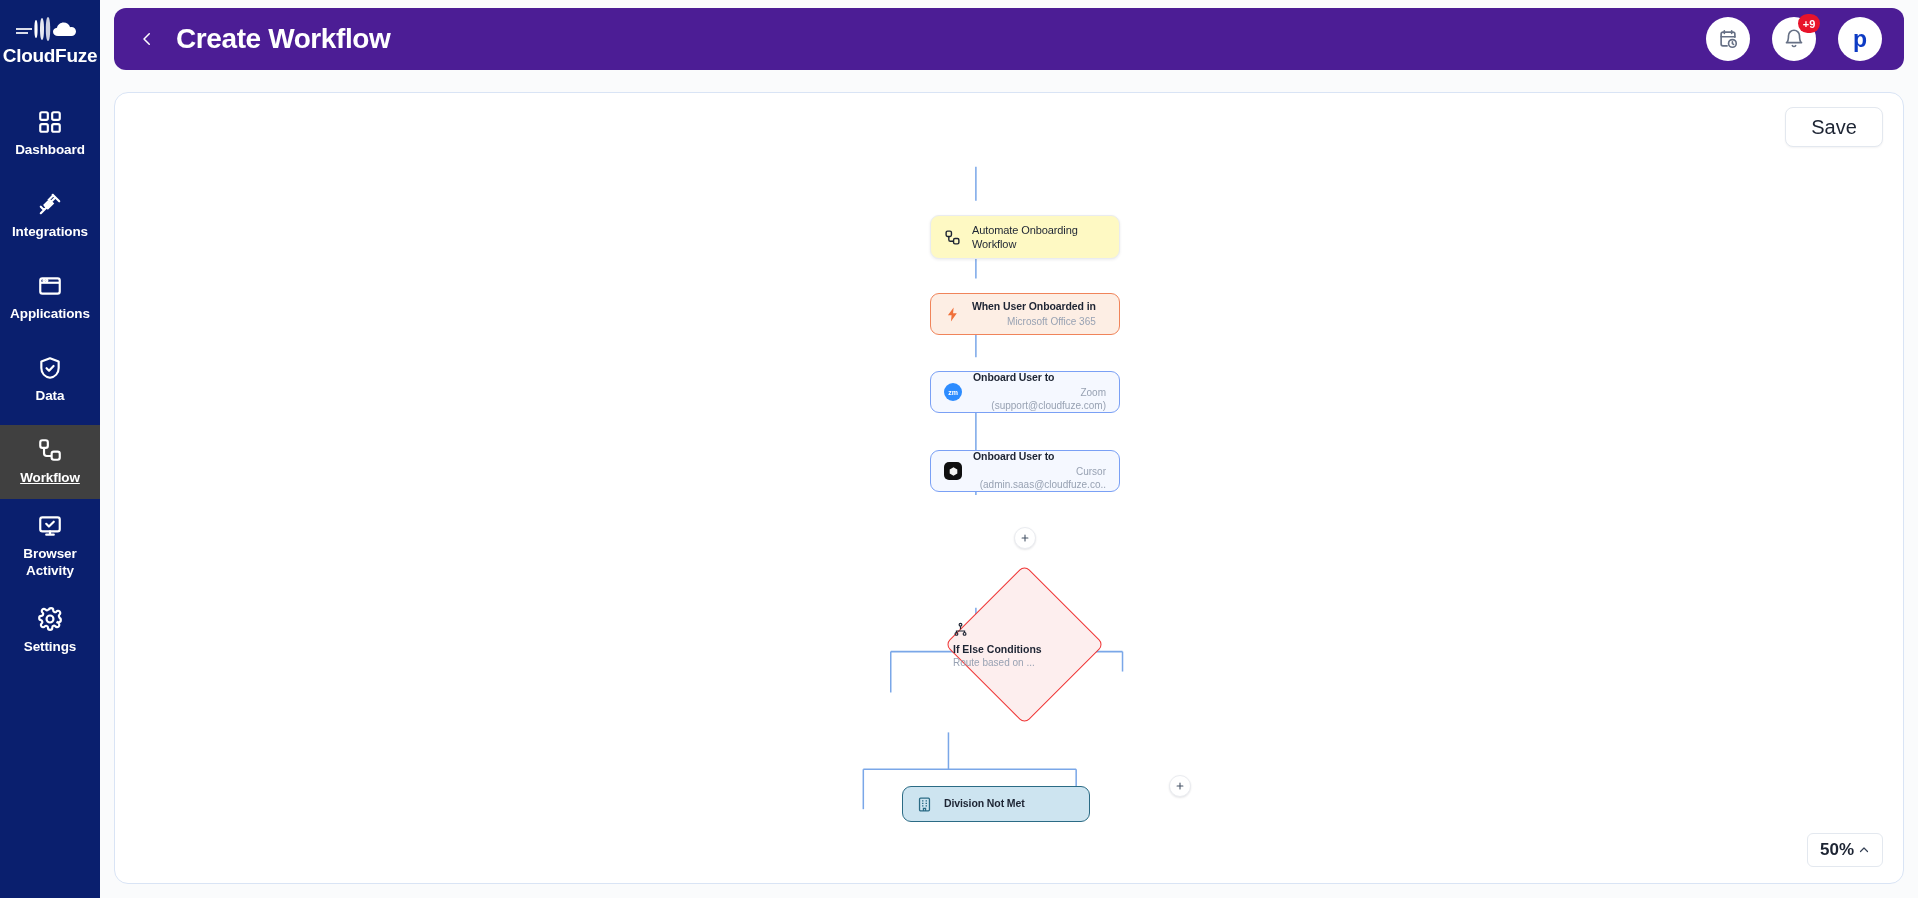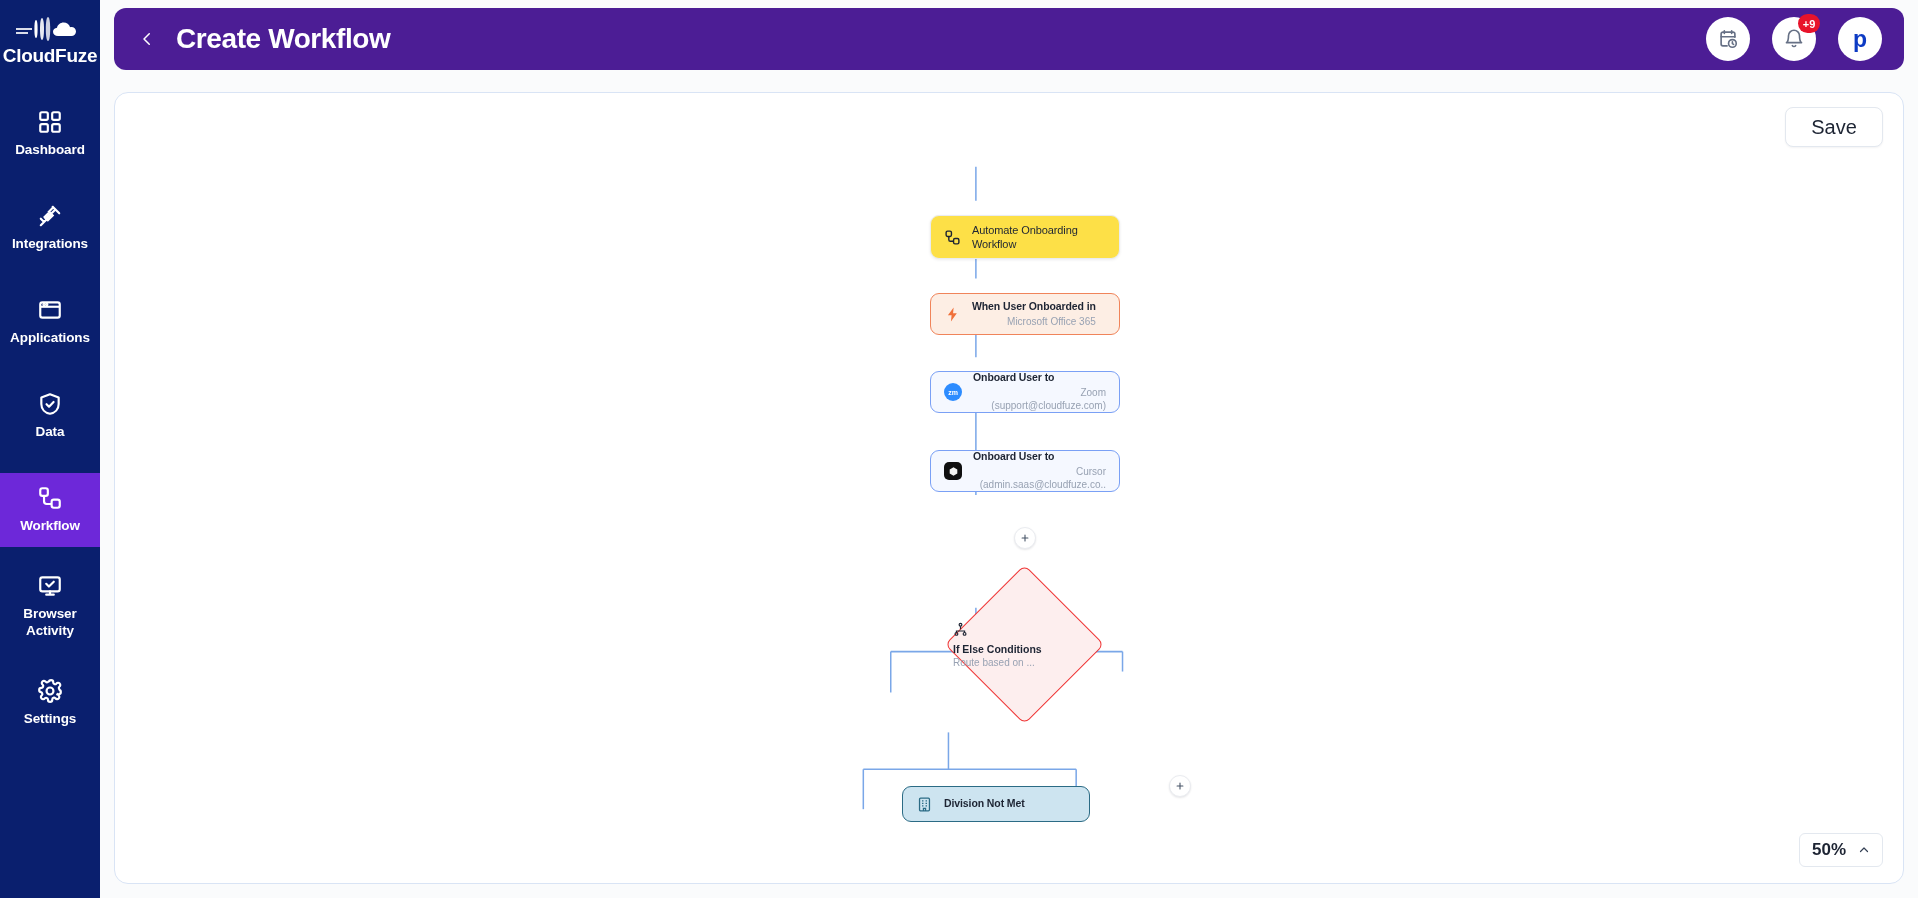--- a/index.html
+++ b/index.html
@@ -22,27 +22,27 @@
   #brand .logo-mark { width: 72px; height: 30px; }
   #brand .logo-text {
     color: #ffffff; font-size: 19px; font-weight: 700;
     letter-spacing: -0.3px; margin-top: 1px;
   }
   .nav-item {
     width: 100px; min-height: 74px;
     display: flex; flex-direction: column; align-items: center; justify-content: center;
     color: #ffffff; cursor: pointer; padding: 6px 2px;
   }
-  .nav-item.active { background: #6d28d9; }
+  .nav-item.active { background: #404040; text-decoration: underline; }
   .nav-icon { width: 26px; height: 26px; display: block; }
   .nav-label {
     font-size: 13.5px; font-weight: 700; margin-top: 6px;
     text-align: center; line-height: 1.28; letter-spacing: -0.1px;
   }
-  #nav-list { margin-top: 30px; width: 100%; display: flex; flex-direction: column; gap: 20px; align-items: flex-end; }
+  #nav-list { margin-top: 30px; width: 100%; display: flex; flex-direction: column; gap: 8px; align-items: flex-end; }
 
   
   #main { flex: 1; position: relative; height: 898px; }
 
   #topbar {
     position: absolute; left: 14px; top: 8px; right: 14px; height: 62px;
     background: #4c1d95; border-radius: 12px;
     display: flex; align-items: center; padding: 0 22px 0 18px;
   }
   #back-btn {
@@ -84,30 +84,30 @@
     width: 98px; height: 40px;
     background: #ffffff; border: 1px solid #e3e8ef; border-radius: 8px;
     display: flex; align-items: center; justify-content: center;
     font-size: 20px; color: #1d2433; cursor: pointer;
     box-shadow: 0 1px 2px rgba(16,24,40,.05);
   }
   #zoom-ctl {
     position: absolute; right: 20px; bottom: 16px;
     height: 34px; padding: 0 12px;
     background: #ffffff; border: 1px solid #e3e8ef; border-radius: 6px;
-    display: flex; align-items: center; gap: 12px;
+    display: flex; align-items: center; gap: 4px;
     font-size: 17px; font-weight: 600; color: #1d2433; cursor: pointer;
   }
   #zoom-ctl .chev { width: 12px; height: 12px; }
 
   
   #flow { position: absolute; inset: 0; }
   #edges { position: absolute; inset: 0; width: 100%; height: 100%; }
 
-  .node { position: absolute; border-radius: 9px; background: #fde047; }
+  .node { position: absolute; border-radius: 9px; background: #fef9c3; }
 
   .node-title-row {
     height: 100%; display: flex; align-items: center; gap: 11px;
     padding: 0 13px;
   }
   .node-ico { width: 17px; height: 17px; flex: 0 0 17px; display: block; }
   .node-texts { display: flex; flex-direction: column; justify-content: center; }
   .node-title { font-size: 10.5px; font-weight: 700; color: #1d2433; line-height: 1.3; letter-spacing: -0.1px; }
   .node-sub { font-size: 10px; color: #98a2b3; line-height: 1.35; margin-top: 1px; text-align: right; }
 

